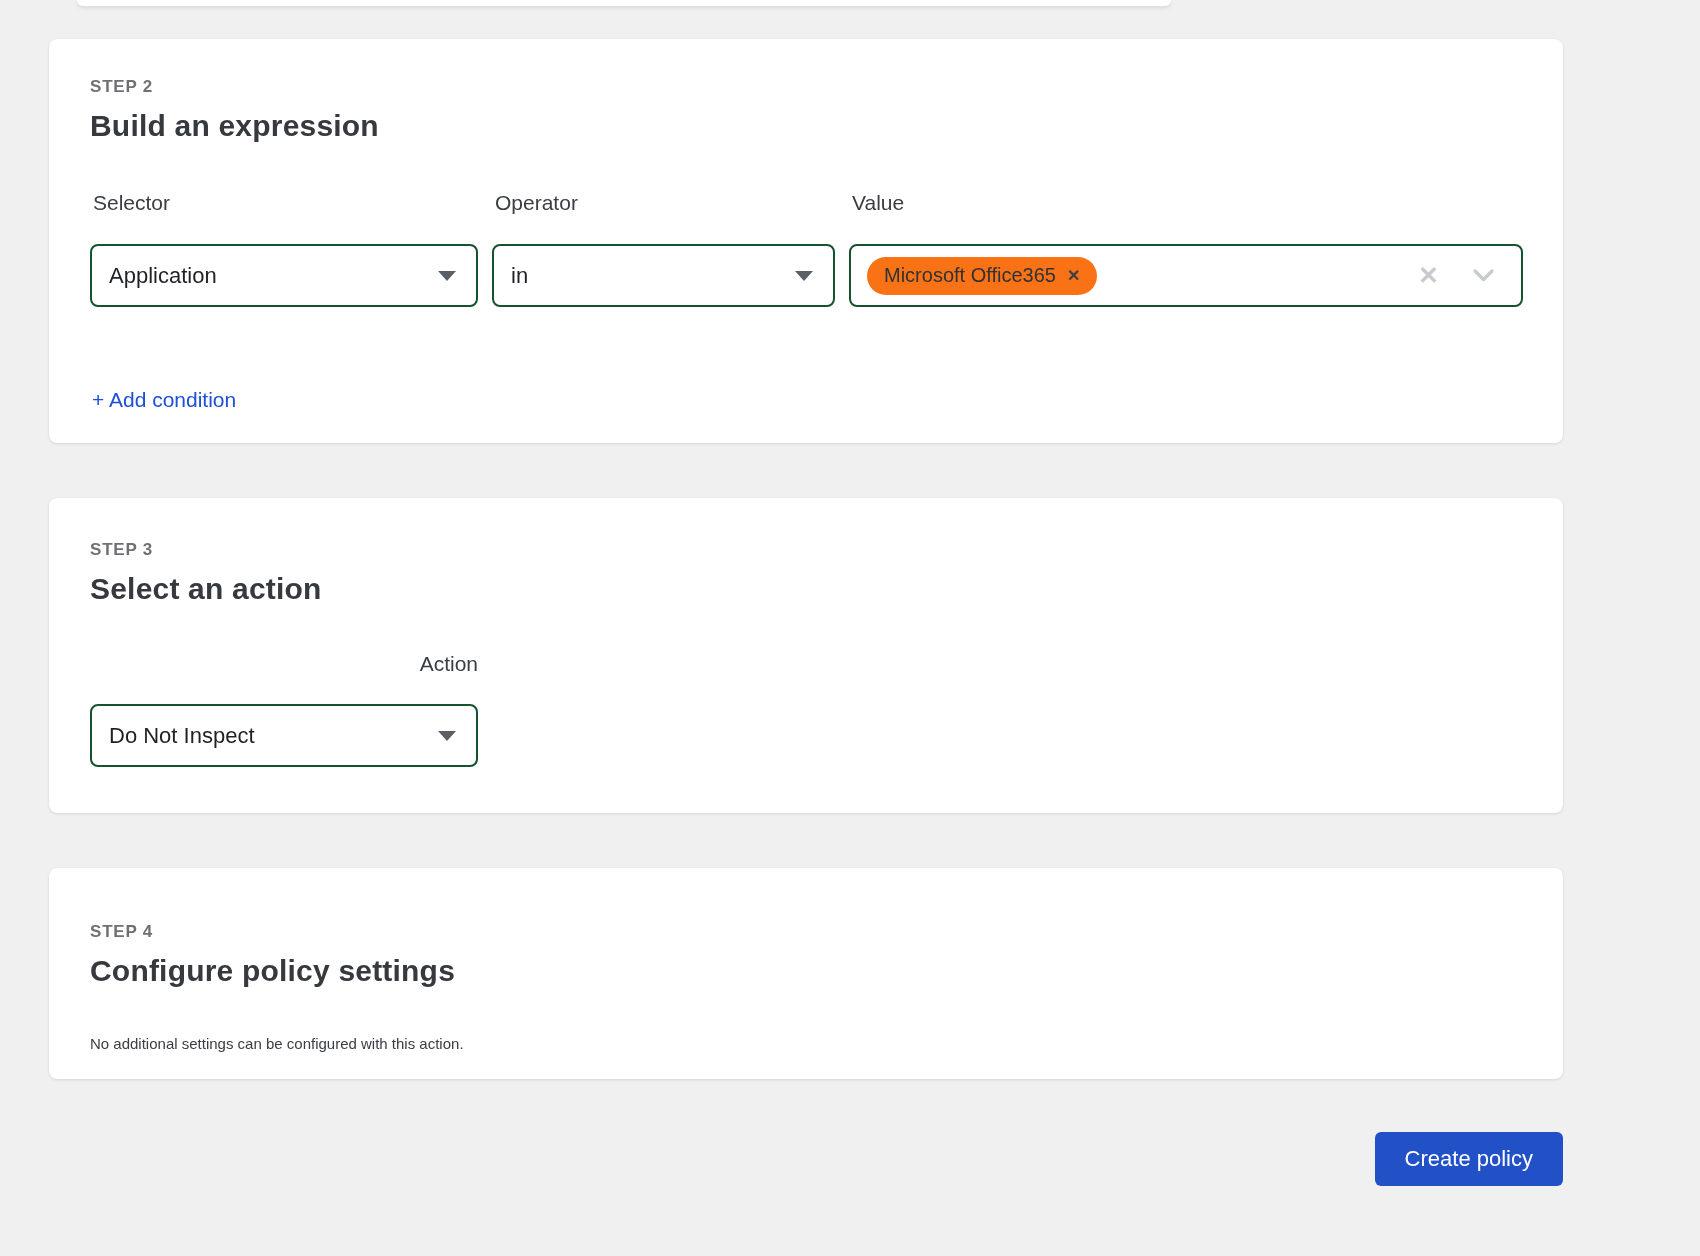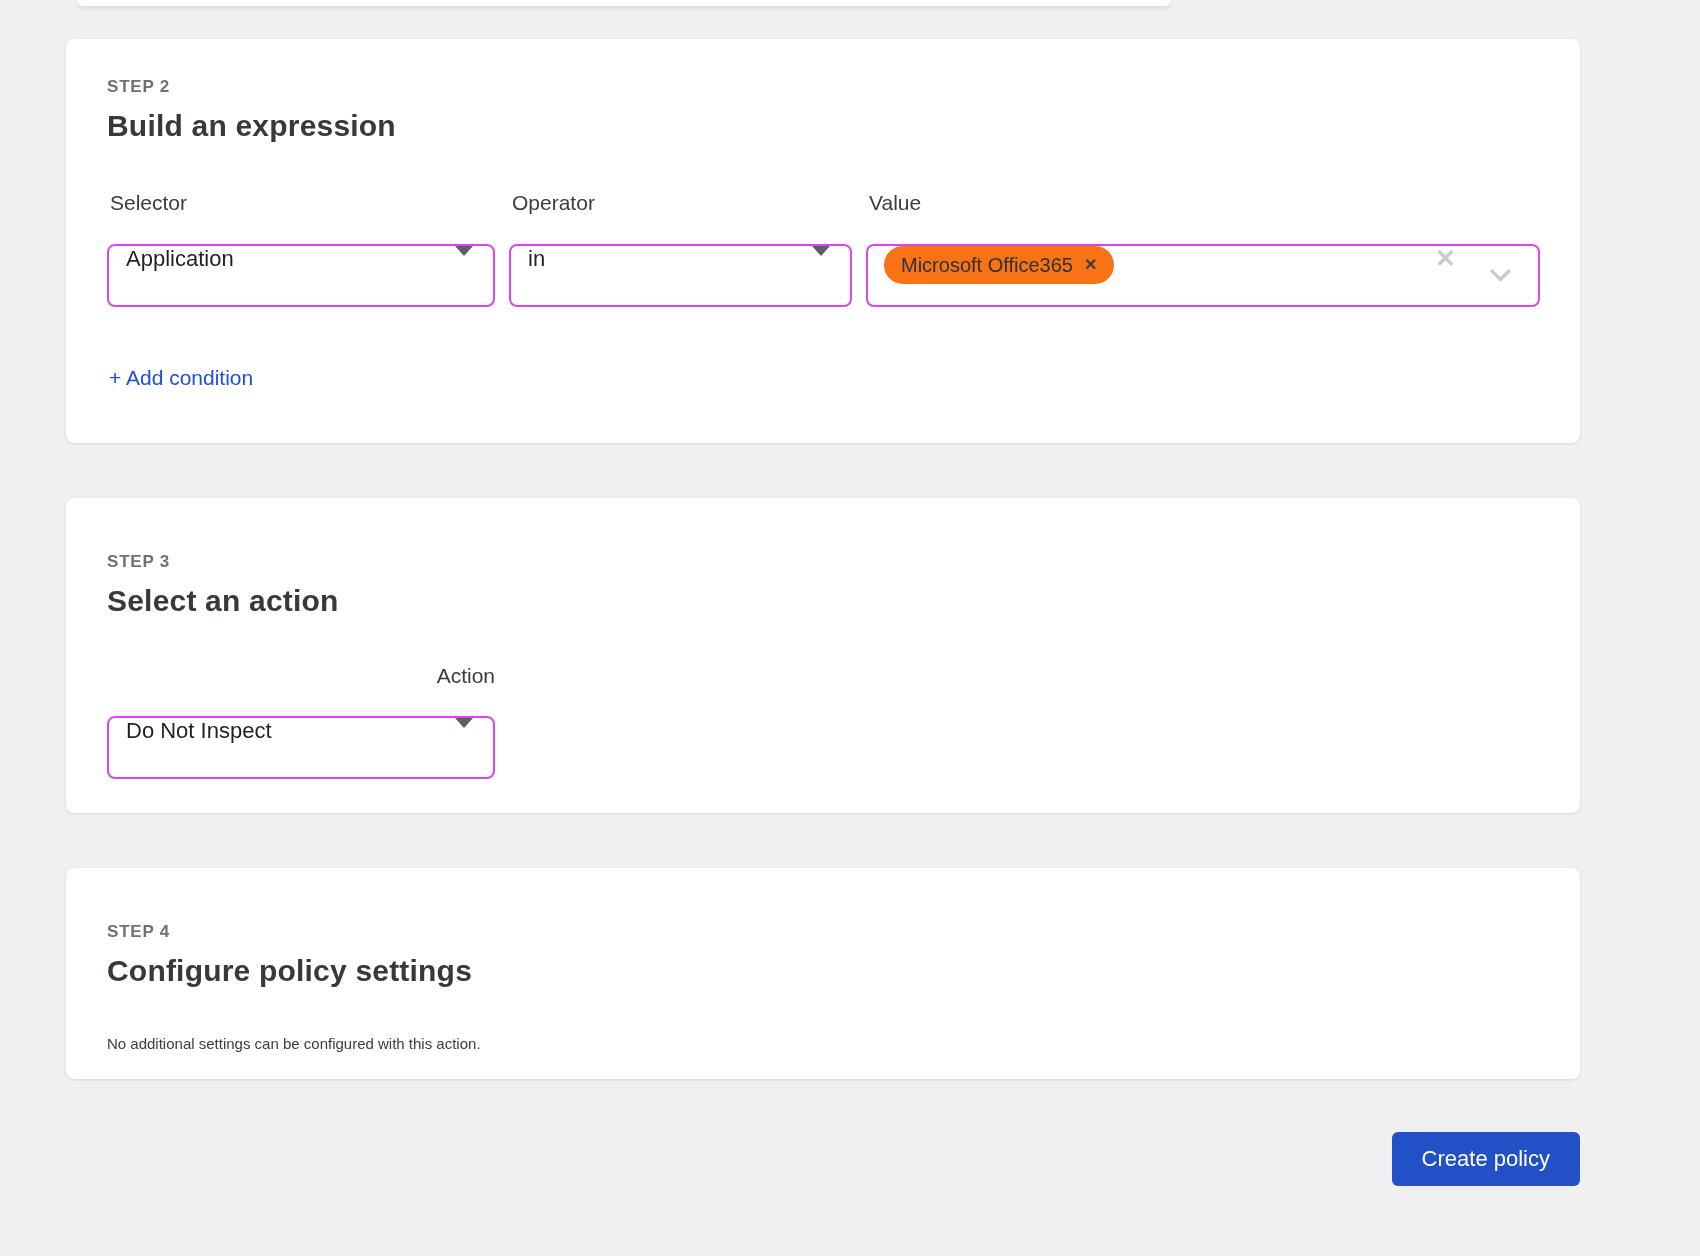--- a/index.html
+++ b/index.html
@@ -17,30 +17,30 @@
   
   .prev-card-remnant {
     position: absolute;
     left: 77px; top: 0;
     width: 1094px; height: 6px;
     background: #ffffff;
     border-radius: 0 0 8px 8px;
     box-shadow: 0 2px 4px rgba(0,0,0,0.10);
   }
 
-  .content { position: absolute; left: 66px; top: 0; width: 1514px; }
+  .content { position: absolute; left: 49px; top: 0; width: 1514px; }
 
   .card {
     background: #ffffff;
     border-radius: 8px;
     box-shadow: 0 1px 3px rgba(0,0,0,0.10), 0 0 1px rgba(0,0,0,0.08);
     padding: 38px 40px 42px 41px;
   }
   .card-step2 { margin-top: 39px; height: 404px; }
-  .card-step3 { margin-top: 55px; height: 315px; padding-top: 54px; }
+  .card-step3 { margin-top: 55px; height: 315px; padding-top: 42px; }
   .card-step4 { margin-top: 55px; height: 211px; padding-top: 54px; }
 
   .step-label {
     font-size: 17px;
     font-weight: 700;
     letter-spacing: 0.8px;
     color: #6e7074;
   }
   .card-title {
     margin-top: 12px;
@@ -62,24 +62,25 @@
 
   .field-label {
     font-size: 21px;
     color: #3a3d42;
     margin-left: 3px;
     margin-bottom: 29px;
   }
 
   .select-box, .multiselect-box {
     height: 63px;
-    border: 2px solid #d946ef;
+    border: 2px solid #14532d;
     border-radius: 8px;
     background: #ffffff;
     display: flex;
+    align-items: center;
     padding: 0 20px 0 17px;
     cursor: pointer;
   }
   .select-box .select-value {
     font-size: 22px;
     color: #1f2125;
     flex: 1;
   }
   .caret {
     width: 0; height: 0;
@@ -111,21 +112,21 @@
     font-size: 25px;
     font-weight: 700;
     color: #c7cace;
     cursor: pointer;
     line-height: 1;
   }
   .chevron-icon { margin-left: 33px; cursor: pointer; display: flex; align-items: center; }
 
   .add-condition {
     display: inline-block;
-    margin-top: 59px;
+    margin-top: 81px;
     margin-left: 2px;
     font-size: 21px;
     color: #1d4fd7;
     text-decoration: none;
     cursor: pointer;
   }
 
   .action-label-gap { margin-top: 46px; }
   .single-field { width: 388px; }
   .single-field .field-label { margin-bottom: 28px; text-align: right; }

